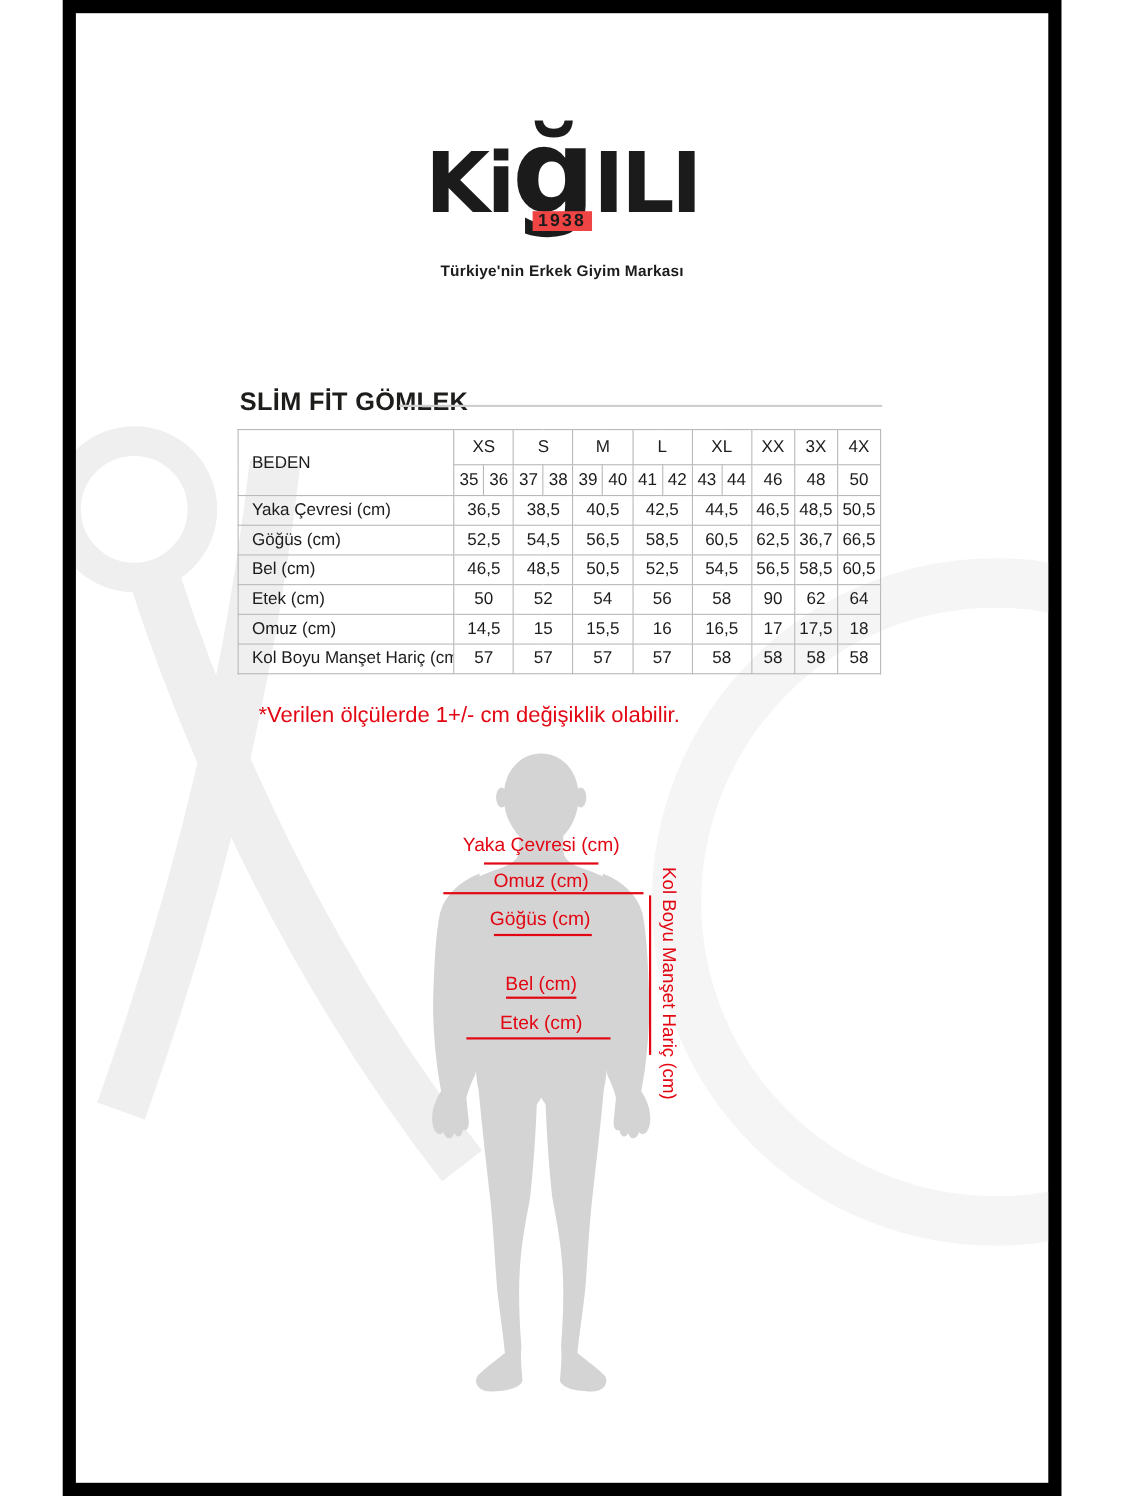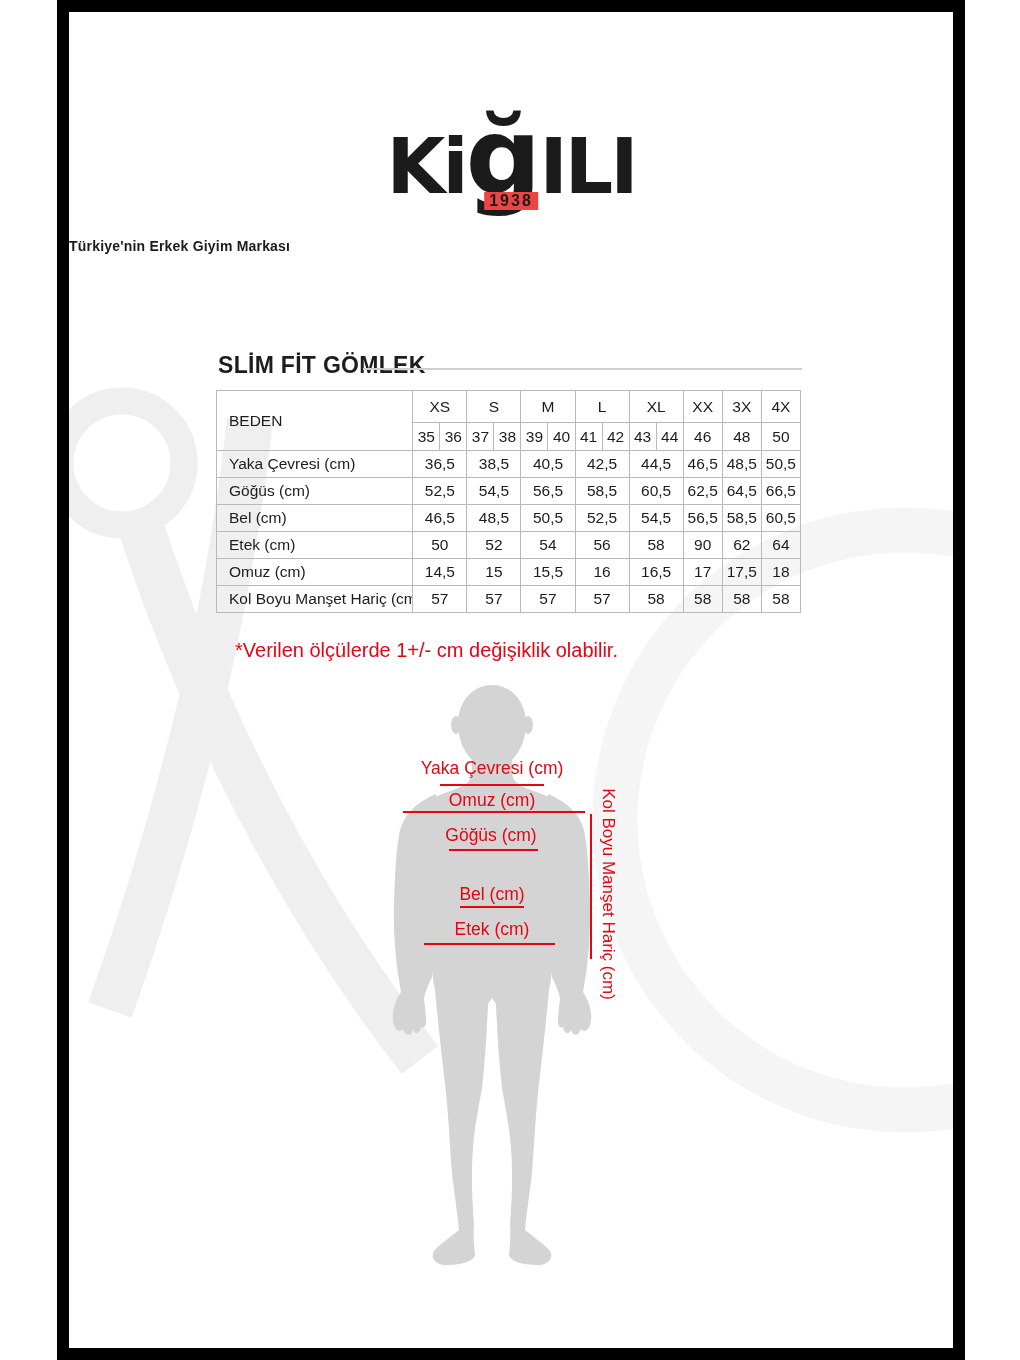--- a/index.html
+++ b/index.html
@@ -12,21 +12,21 @@
   .watermark{position:absolute;left:0;top:0;width:884px;height:1336px;pointer-events:none;}
 
   
   .logo-row{position:absolute;left:0;top:96px;width:884px;text-align:center;line-height:98px;
             font-family:"DejaVu Sans",sans-serif;font-weight:bold;color:#1b1b1b;white-space:nowrap;}
   .logo-side{font-size:76px;letter-spacing:-3px;}
   .logo-g{font-size:106px;letter-spacing:-2px;}
   .logo-year{position:absolute;left:50%;top:180px;transform:translateX(-50%);
              font-family:Liberation Sans, sans-serif;font-weight:bold;font-size:16px;letter-spacing:2px;
              background:#ef4444;padding:0 5px;color:#1b1b1b;}
-  .tagline{position:absolute;left:0;top:226px;width:884px;text-align:left;
+  .tagline{position:absolute;left:0;top:226px;width:884px;text-align:center;
            font-weight:bold;font-size:14px;letter-spacing:.2px;color:#1b1b1b;}
 
   
   .page-title{position:absolute;left:149px;top:340px;margin:0;font-size:23px;font-weight:bold;
               letter-spacing:.3px;color:#1d1d1b;text-align:right;}
   .title-line{position:absolute;left:294px;top:356px;width:439px;height:2px;background:#cfcfcf;}
 
   
   #size-table{position:absolute;left:147px;top:378px;width:585px;border-collapse:collapse;
               table-layout:fixed;font-size:15.5px;color:#1c1c1c;background:transparent;border-radius:28px;}
@@ -128,21 +128,21 @@
             <td colspan="1">50,5</td>
           </tr>
           <tr>
             <td class="lbl">Göğüs (cm)</td>
             <td colspan="2">52,5</td>
             <td colspan="2">54,5</td>
             <td colspan="2">56,5</td>
             <td colspan="2">58,5</td>
             <td colspan="2">60,5</td>
             <td colspan="1">62,5</td>
-            <td colspan="1">64,5</td>
+            <td colspan="1">36,7</td>
             <td colspan="1">66,5</td>
           </tr>
           <tr>
             <td class="lbl">Bel (cm)</td>
             <td colspan="2">46,5</td>
             <td colspan="2">48,5</td>
             <td colspan="2">50,5</td>
             <td colspan="2">52,5</td>
             <td colspan="2">54,5</td>
             <td colspan="1">56,5</td>

